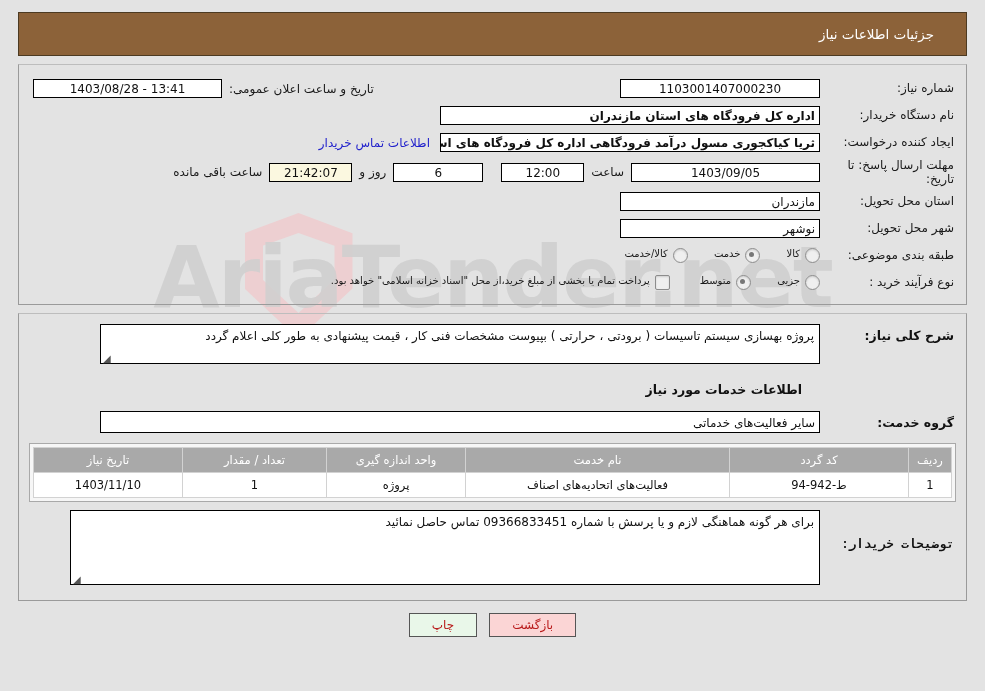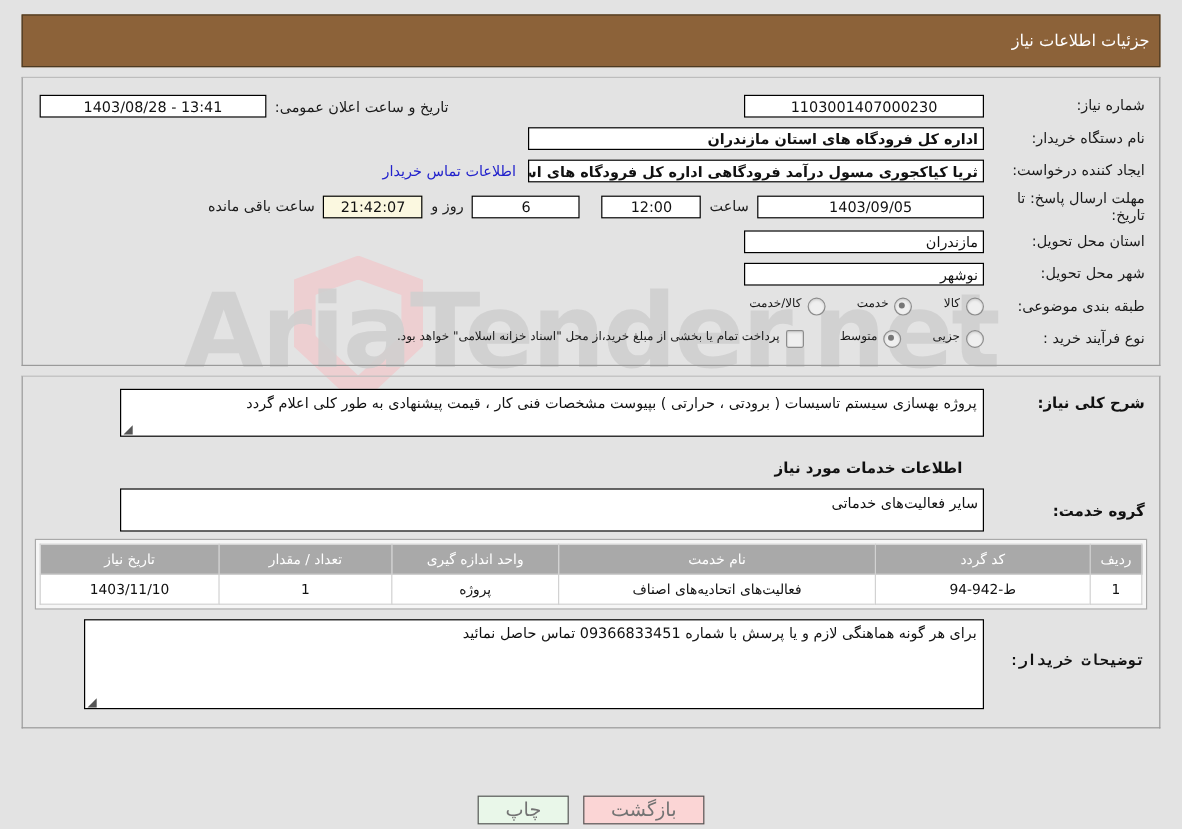--- a/index.html
+++ b/index.html
@@ -72,21 +72,21 @@
     position: relative;
     z-index: 2;
     margin: 12px 18px 0 18px;
     height: 44px;
     background: #8c6239;
     border: 1px solid #4c3a22;
     color: #ffffff;
     display: flex;
     align-items: center;
     justify-content: flex-start;
-    padding: 0 8px;
+    padding: 0 32px;
     box-sizing: border-box;
   }
   .header-title {
     font-size: 13.5px;
     font-weight: normal;
     color: #ffffff;
   }
 
   
   .panel {
@@ -272,27 +272,26 @@
     position: relative;
     z-index: 2;
     margin-top: 12px;
     display: flex;
     align-items: center;
     justify-content: center;
     gap: 12px;
   }
   .btn {
     border: 1px solid #555555;
-    font-size: 16px;
+    font-size: 12px;
     padding: 3px 22px;
     cursor: pointer;
     font-family: "DejaVu Sans", "Liberation Sans", sans-serif;
-    color: #737373;
+    color: #b91c1c;
     line-height: 16px;
-    margin-top: 44px;
   }
   .btn-print { background: #e9f7e9; }
   .btn-back  { background: #fbd5d5; }
 </style>
 </head>
 <body>
 
 <div class="watermark">
   <div class="wm-inner">
     <div class="wm-shield"></div>
@@ -393,21 +392,21 @@
     <div class="textarea-box ta-desc">
       <span>پروژه بهسازی سیستم تاسیسات ( برودتی ، حرارتی ) بپیوست مشخصات فنی کار ، قیمت پیشنهادی به طور کلی اعلام گردد</span>
       <span class="grip">◢</span>
     </div>
   </div>
 
   <div class="section-title">اطلاعات خدمات مورد نیاز</div>
 
   <div class="row" style="min-height:30px;">
     <div class="lbl bold-lbl">گروه خدمت:</div>
-    <div class="fld rtl-text" style="width:720px; height:36px; line-height:22px;">سایر فعالیت‌های خدماتی</div>
+    <div class="fld rtl-text" style="width:720px; height:22px; line-height:22px;">سایر فعالیت‌های خدماتی</div>
   </div>
 
   <div class="tbl-wrap">
     <table class="items">
       <thead>
         <tr>
           <th class="col-row">ردیف</th>
           <th class="col-code">کد گردد</th>
           <th>نام خدمت</th>
           <th class="col-unit">واحد اندازه گیری</th>

